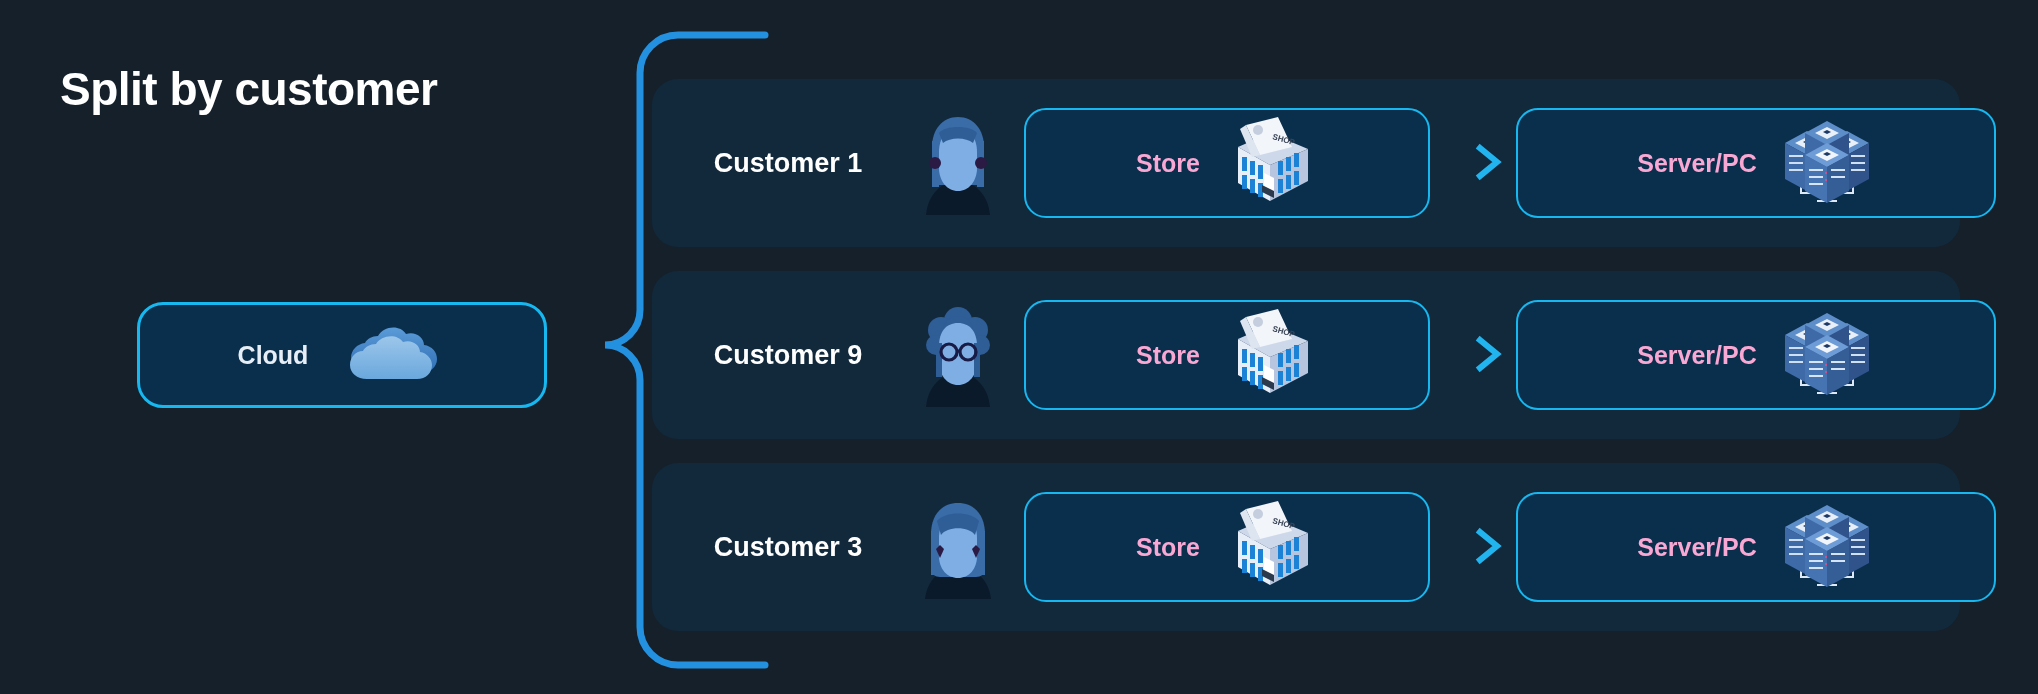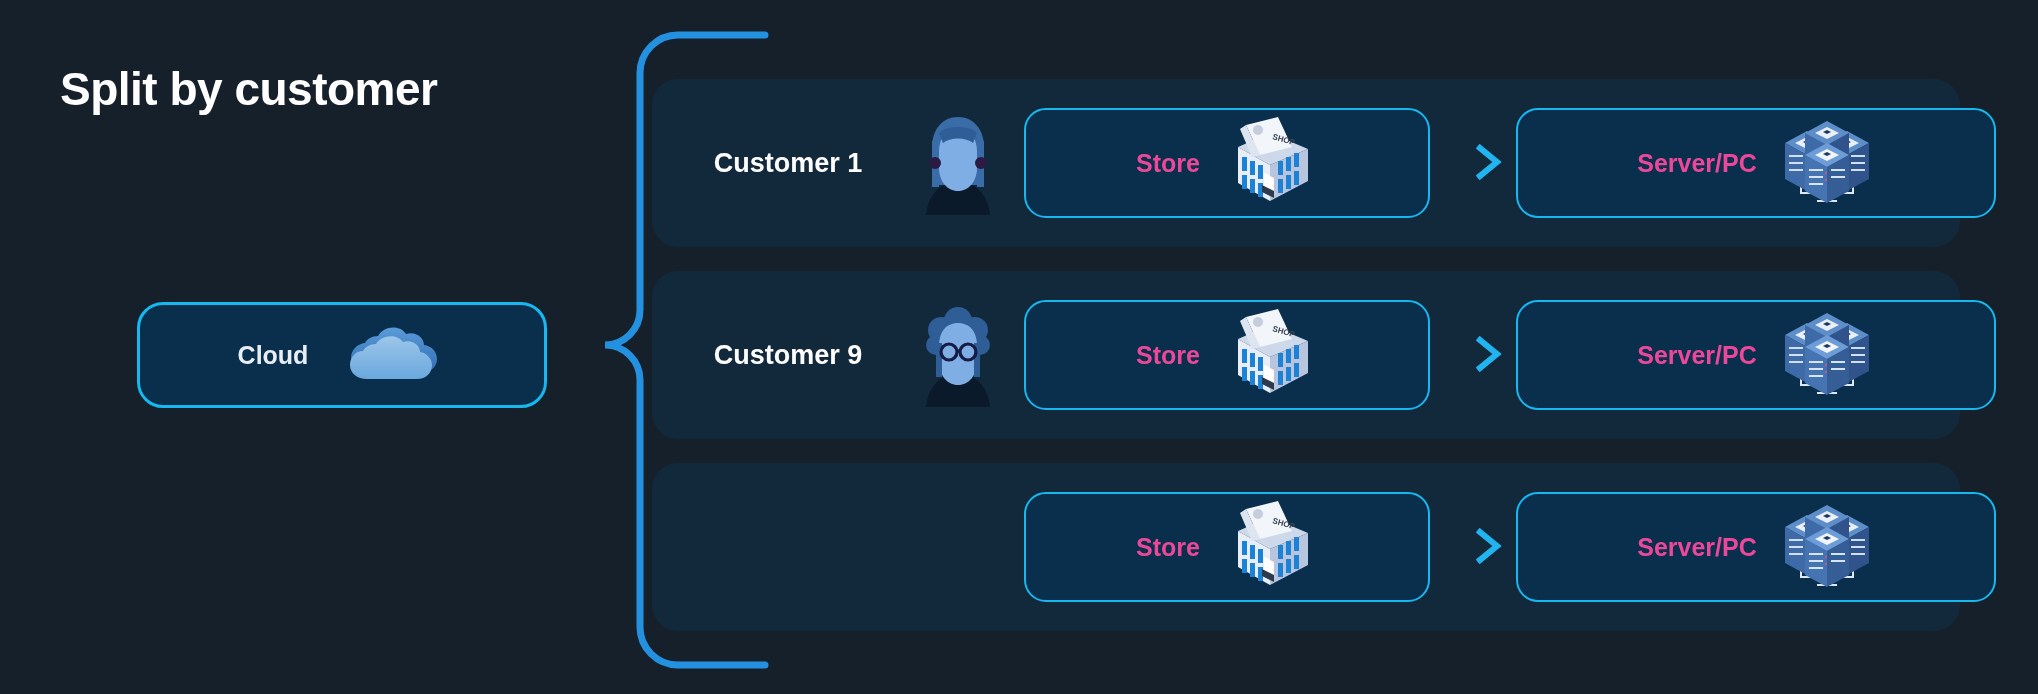--- a/index.html
+++ b/index.html
@@ -109,21 +109,21 @@
     align-items: center;
     justify-content: center;
     gap: 22px;
     box-sizing: border-box;
   }
   .store-box  { left: 372px; width: 406px; }
   .server-box { left: 864px; width: 480px; }
   .inner-label {
     font-size: 25px;
     font-weight: bold;
-    color: #ec4899;
+    color: #f9a8d4;
     white-space: nowrap;
   }
   .store-icon  { width: 96px; height: 92px; display:block; }
   .server-icon { width: 96px; height: 92px; display:block; }
 
   .row-arrow {
     position: absolute;
     left: 790px;
     top: 60px;
     width: 62px;
@@ -424,20 +424,34 @@
                 </g>
             </g>
           </g>
         </svg>
       </span>
     </div>
   </div>
 
   
   <div class="row" id="row-2">
+    <div class="row-customer">
+      <span class="customer-label">Customer 3</span>
+      <span>
+        <svg class="avatar" viewBox="0 0 92 104">
+          <path fill="#0b1a2a" d="M46 72c17 0 31 13 33 32H13c2-19 16-32 33-32z"></path>
+          <path fill="#3a6ca8" d="M46 8c17 0 27 13 27 31v34c0 6-4 9-9 9H28c-5 0-9-3-9-9V39C19 21 29 8 46 8z"></path>
+          <path fill="#7eaee4" d="M46 20c12 0 19 9 19 23v18c0 13-8 22-19 22s-19-9-19-22V43c0-14 7-23 19-23z"></path>
+          <path fill="#2f5d96" d="M25 26c8-10 34-10 42 0l-4 14c-6-9-28-9-34 0z"></path>
+          <path fill="#3a6ca8" d="M19 36h8v44h-8zM65 36h8v44h-8z"></path>
+          <path fill="#2b1a44" d="M24 54l4-4 4 4-4 9z"></path>
+          <path fill="#2b1a44" d="M60 54l4-4 4 4-4 9z"></path>
+        </svg>
+      </span>
+    </div>
     <div class="inner-box store-box">
       <span class="inner-label">Store</span>
       <span>
         <svg class="store-icon" viewBox="0 0 96 92">
           <path fill="#cdd8ea" d="M16 30 48 16 86 32 48 48z"></path>
           <path fill="#e8eef7" d="M16 30l32 18v36L16 66z"></path>
           <path fill="#b7c6de" d="M86 32 48 48v36l38-20z"></path>
           <g fill="#1b82d6">
             <rect x="20" y="40" width="5" height="14"></rect>
               <rect x="28" y="44" width="5" height="14"></rect>

